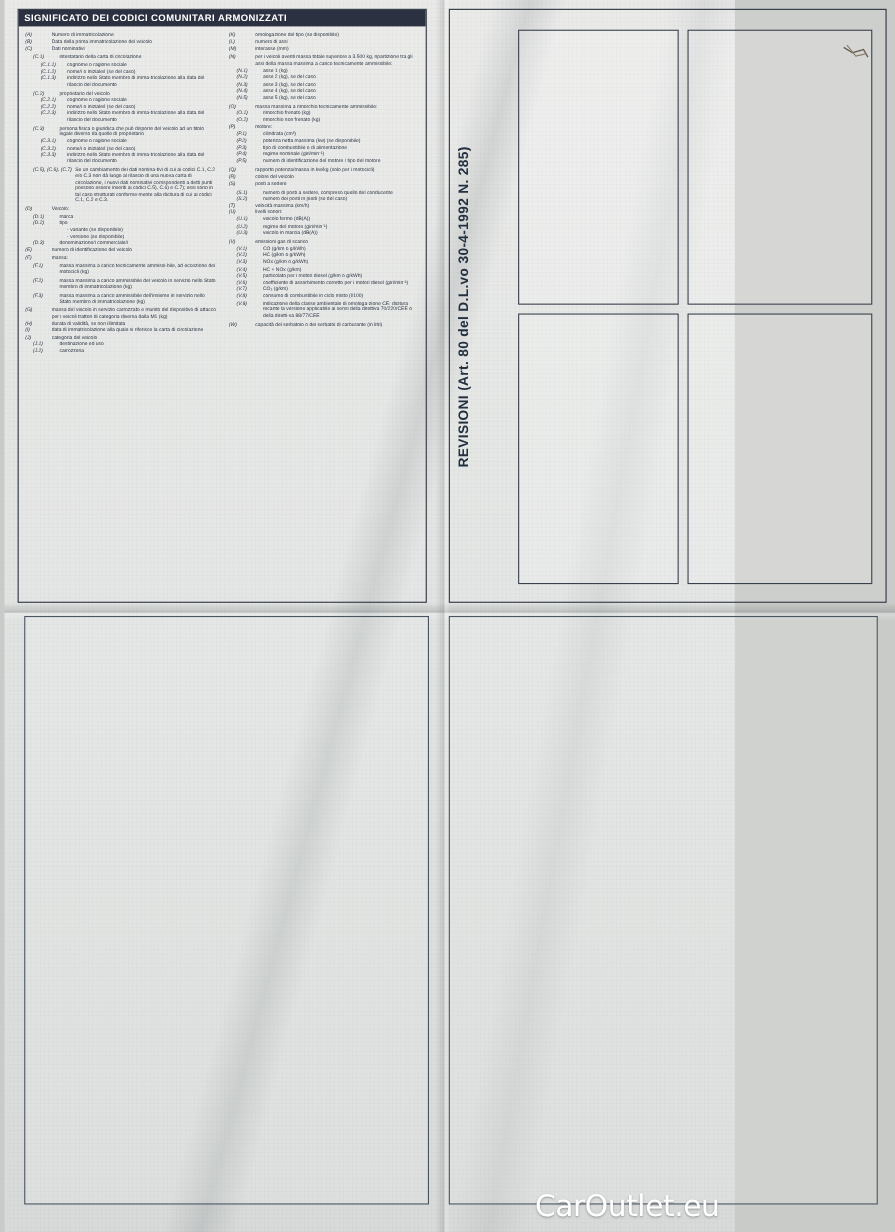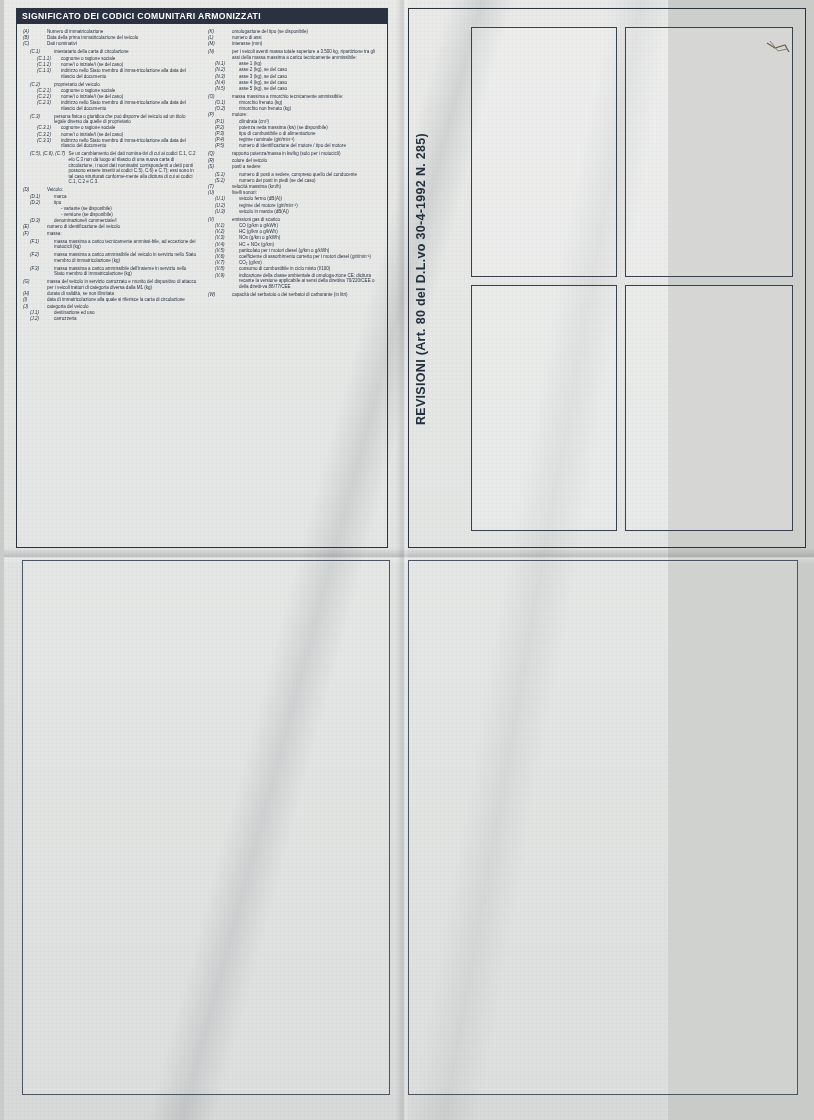--- a/index.html
+++ b/index.html
@@ -433,13 +433,16 @@
     <div class="rev-box" id="rev-b4"></div>
     <svg class="staple" viewBox="0 0 26 22">
       <path d="M2 4 L10 9 L20 6 L24 13" fill="none" stroke="#6b6254" stroke-width="1.3"></path>
       <path d="M5 2 L13 12 L22 10" fill="none" stroke="#8a7f6c" stroke-width="1"></path>
     </svg>
   </div>
 
   <div id="bl"></div>
   <div id="br"></div>
 
+  <div id="wm">
+    <span>CarOutlet.eu</span>
+  </div>
 </div>
 
 </body></html>

